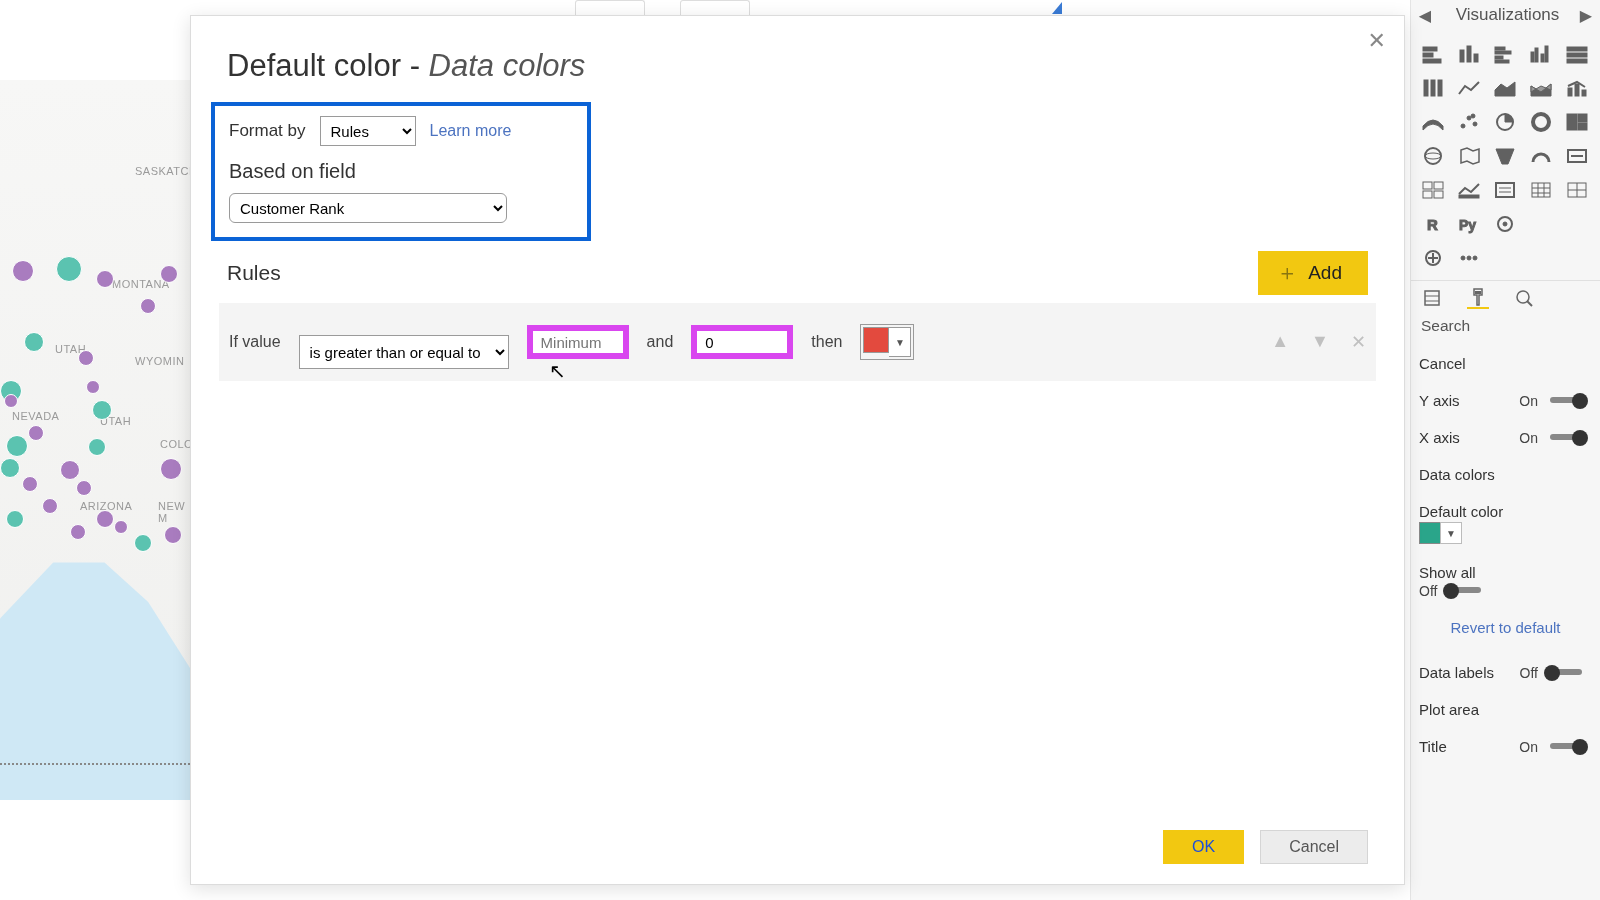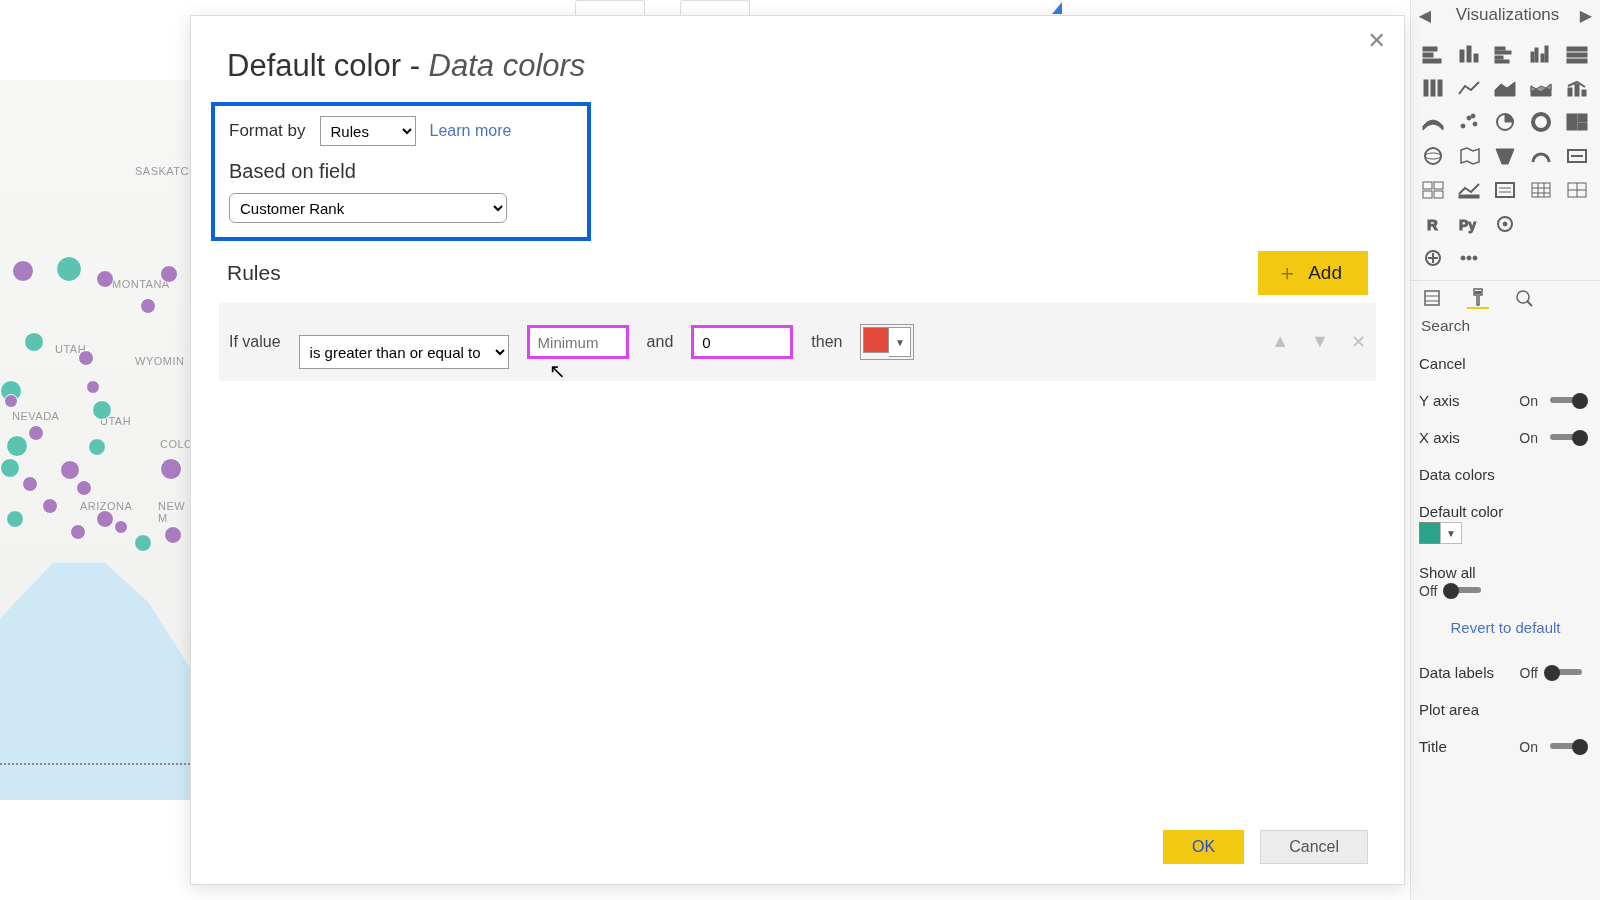--- a/index.html
+++ b/index.html
@@ -53,21 +53,21 @@
   .learn { color:#4c73c0; font-size:16px; cursor:pointer; }
 
   .rules-header { display:flex; align-items:center; justify-content:space-between; margin:10px 36px 8px 36px; }
   .rules-header .rh-label { font-size:21px; color:#333; }
   .add-btn { background:#f2c811; border:none; height:44px; padding:0 26px 0 18px; font-size:19px; color:#222; display:flex; align-items:center; gap:10px; cursor:pointer; }
   .add-btn .plus { font-size:22px; color:#8a7610; line-height:1; }
 
   .rule-row { margin:0 28px; padding:12px 10px; background:#f4f4f4; display:flex; align-items:center; gap:18px; font-size:16px; color:#444; }
   .rule-row .sel { height:34px; }
   .op1 { width:210px;margin-top:20px; }
-  .val-in { width:102px; height:34px; border:3px solid #d946ef; padding:0 8px; font-size:15px; }
+  .val-in { width:102px; height:34px; border:6px solid #d946ef; padding:0 8px; font-size:15px; }
   .op2 { width:206px; }
   .color-swatch { width:26px; height:26px; background:#e34a3e; border:1px solid #999; }
   .color-dd { width:22px; height:30px; border:1px solid #9a9a9a; border-left:none; display:flex; align-items:center; justify-content:center; background:#fff; font-size:10px; color:#555; }
   .row-actions { margin-left:auto; display:flex; gap:22px; color:#c0c0c0; font-size:18px; }
 
   .cursor-fake { position:absolute; font-size:20px; color:#000; pointer-events:none; }
 
   .dlg-footer { position:absolute; bottom:20px; right:36px; display:flex; gap:16px; }
   .btn { height:34px; padding:0 28px; font-size:16px; border:1px solid transparent; cursor:pointer; }
   .btn.ok { background:#f2c811; color:#1d4ed8; }

